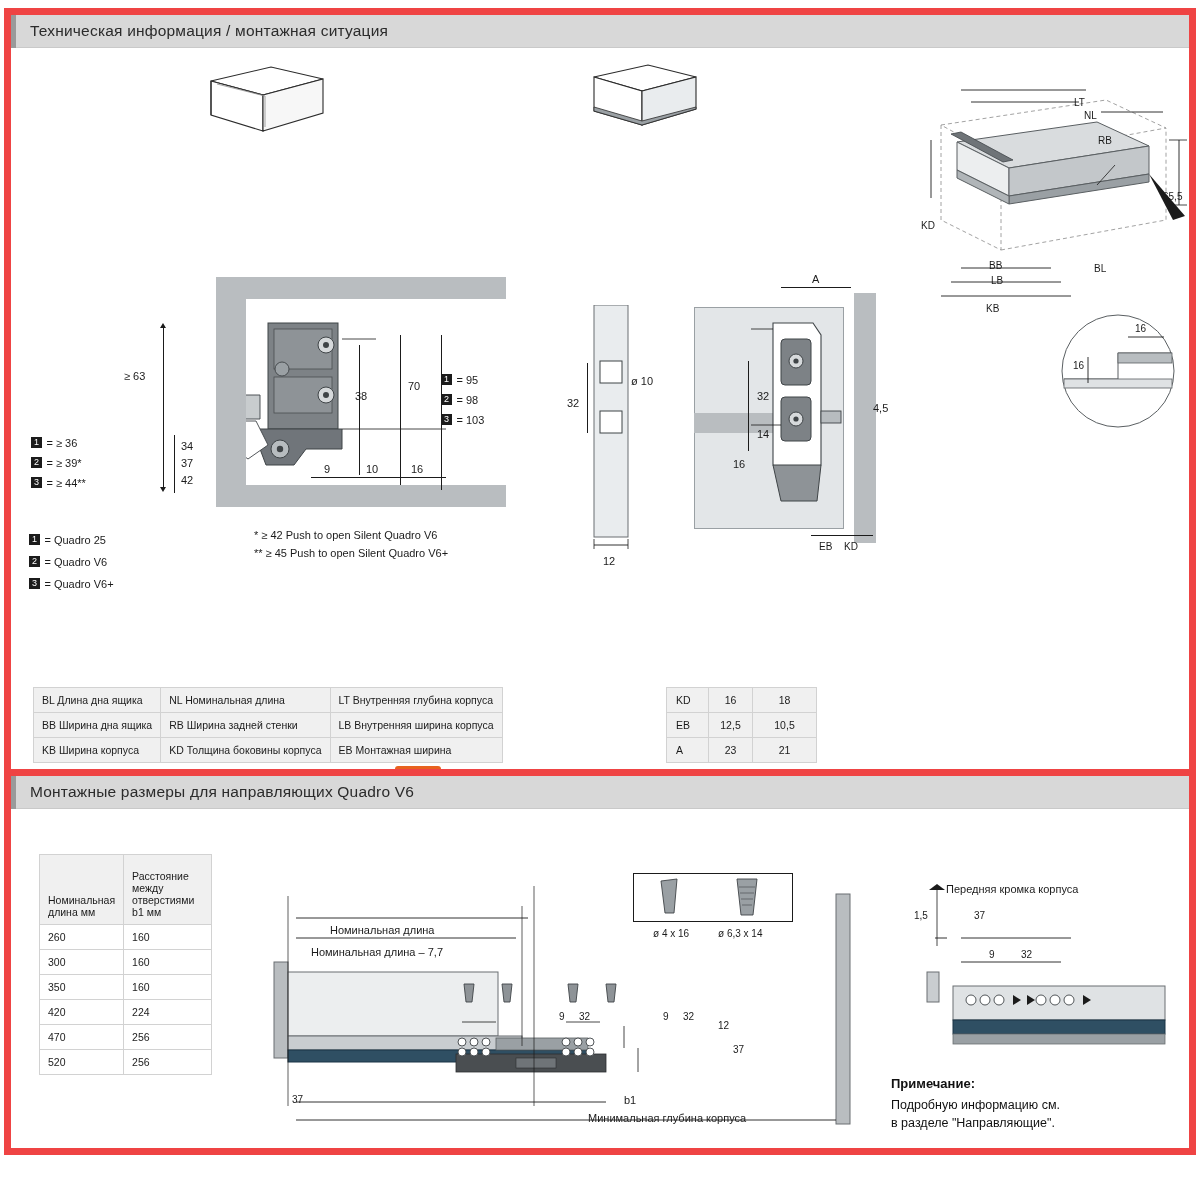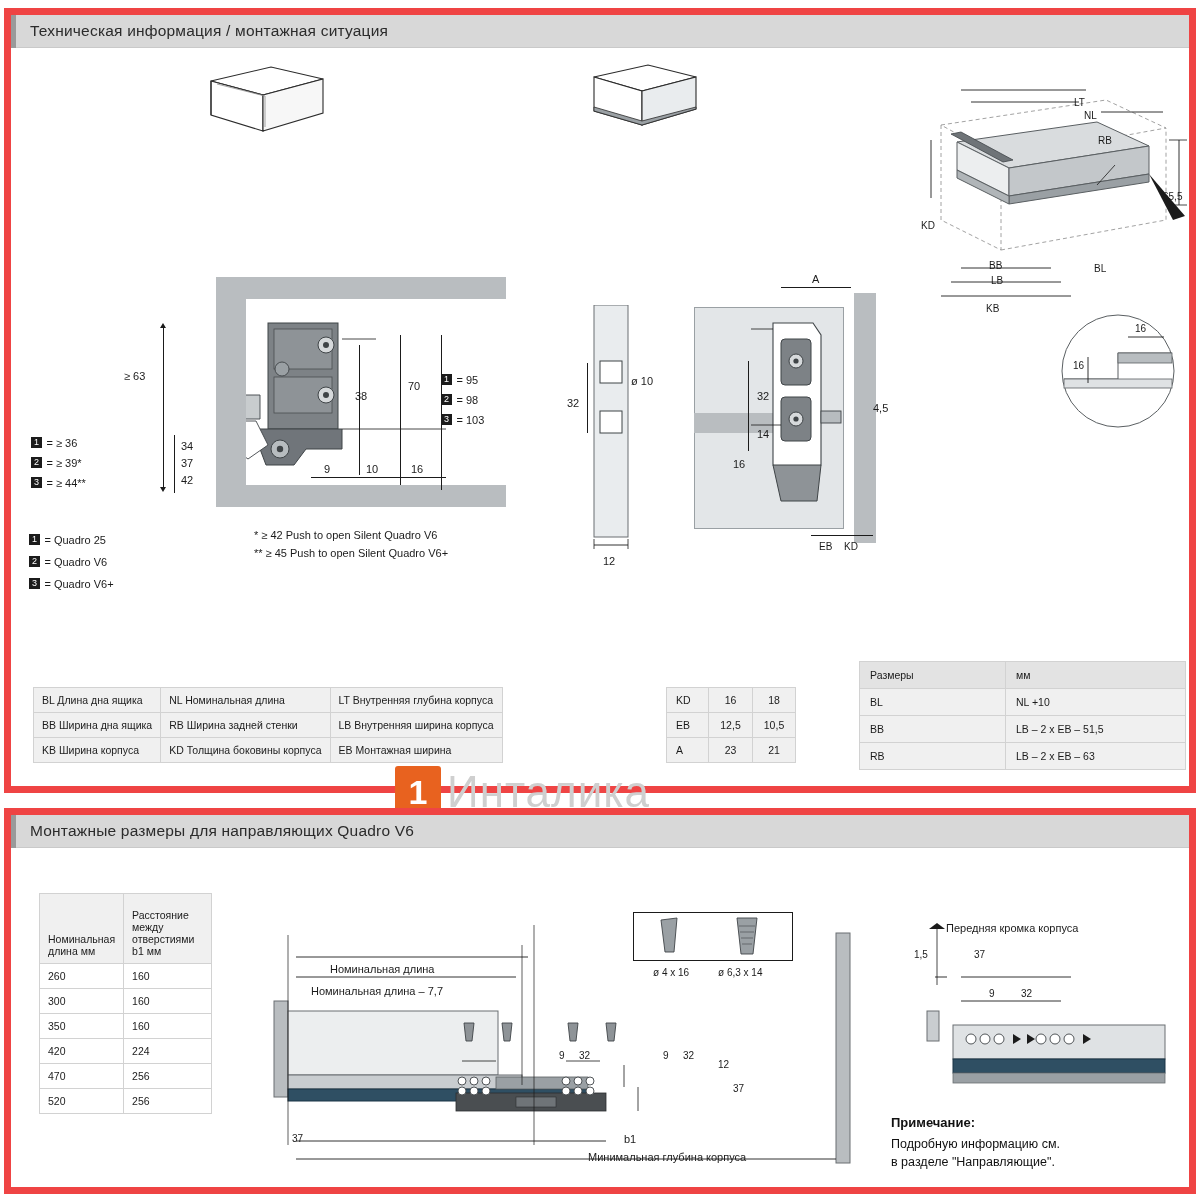--- a/index.html
+++ b/index.html
@@ -11,21 +11,21 @@
   }
   .page { position: relative; width: 1200px; height: 1200px; }
 
   
   .panel {
     position: absolute;
     border: 7px solid #ef4444;
     background: #ffffff;
   }
   .panel-top { left: 4px; top: 8px; width: 1192px; height: 785px; }
-  .panel-bottom { left: 4px; top: 808px; width: 1192px; height: 386px; }
+  .panel-bottom { left: 4px; top: 769px; width: 1192px; height: 386px; }
 
   .panel-head {
     position: absolute; left: 0; top: 0; right: 0; height: 33px;
     background: #d8d8d8;
     border-bottom: 1px solid #c9c9c9;
     display: flex; align-items: center;
   }
   .panel-head .bar {
     width: 5px; height: 33px; background: #9a9a9a; margin-right: 14px;
   }
@@ -296,55 +296,35 @@
         <td>EB Монтажная ширина</td>
       </tr>
     </tbody>
       </table>
 
     <table class="kd" style="left:655px;top:672px;">
       <tbody>
           <tr>
         <td class="key" style="width:42px;">KD</td>
         <td style="width:44px;">16</td>
-        <td style="width:43px;">18</td>
+        <td style="width:64px;">18</td>
       </tr>
       <tr>
         <td class="key">EB</td>
         <td>12,5</td>
         <td>10,5</td>
       </tr>
       <tr>
         <td class="key">A</td>
         <td>23</td>
         <td>21</td>
       </tr>
     </tbody>
       </table>
 
-    <table class="sizes" style="left:848px;top:646px;">
-      <tbody>
-          <tr class="hdr">
-        <td style="width:146px;">Размеры</td>
-        <td style="width:180px;">мм</td>
-      </tr>
-      <tr>
-        <td>BL</td>
-        <td>NL +10</td>
-      </tr>
-      <tr>
-        <td>BB</td>
-        <td>LB – 2 x EB – 51,5</td>
-      </tr>
-      <tr>
-        <td>RB</td>
-        <td>LB – 2 x EB – 63</td>
-      </tr>
-    </tbody>
-      </table>
   </div>
 
   <div class="wm">
     <div class="mark">1</div>
     <div class="txt">Инталика</div>
   </div>
 
   <div class="panel panel-bottom">
     <div class="panel-head">
       <div class="bar"></div>

